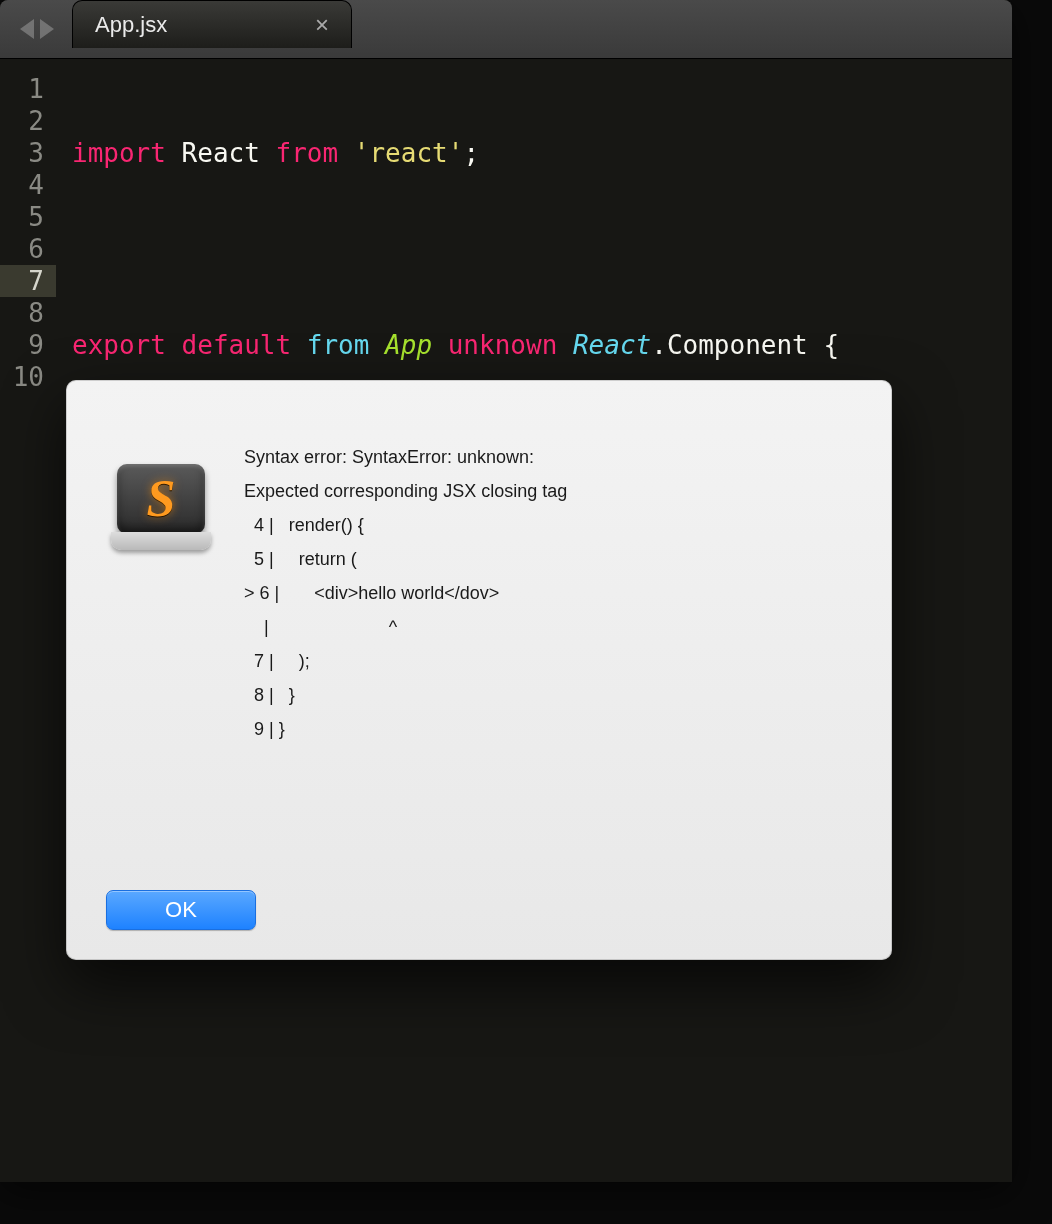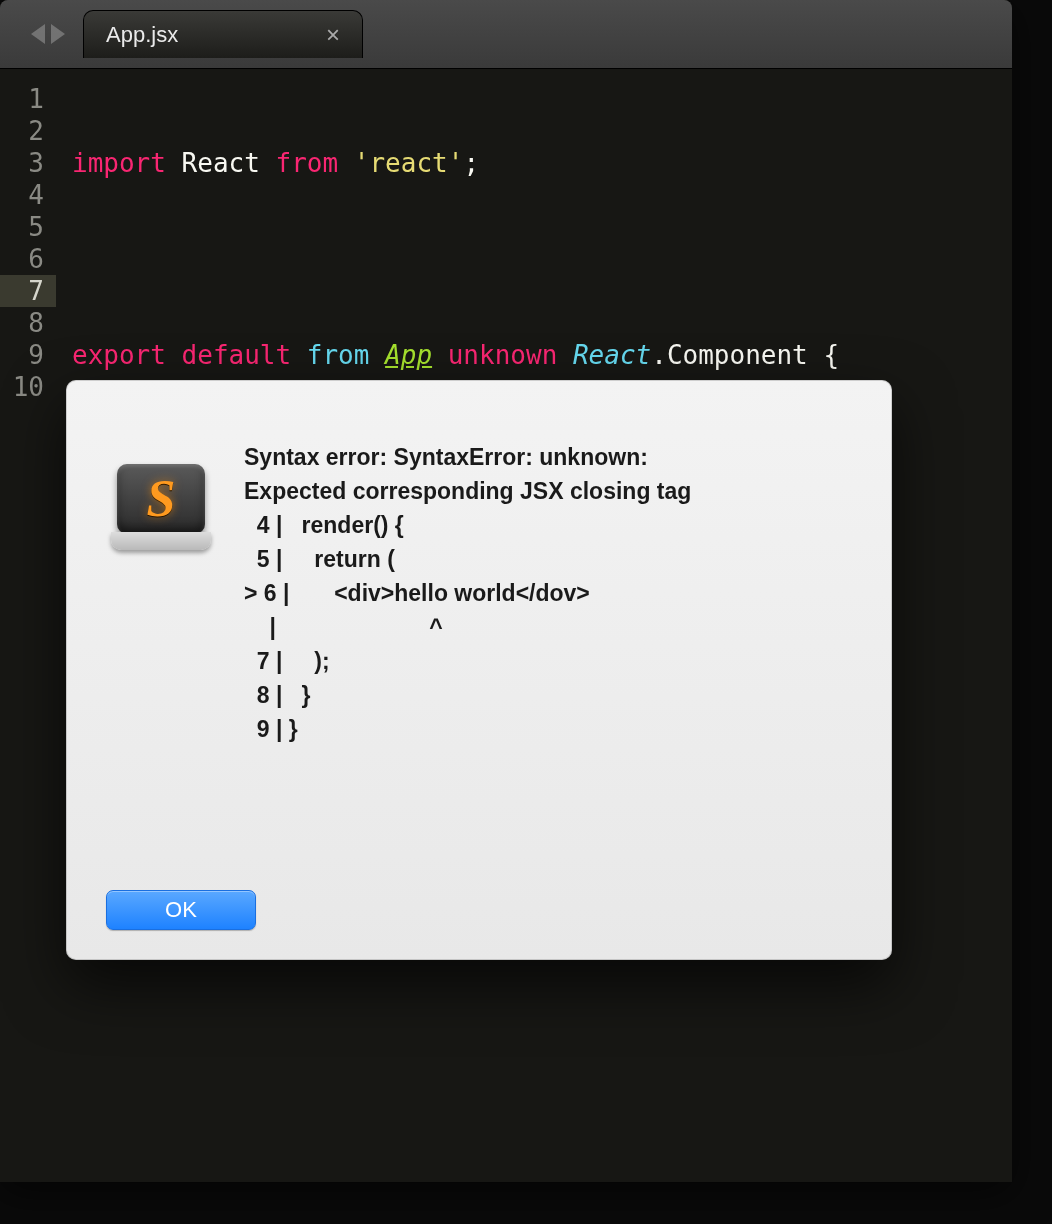--- a/index.html
+++ b/index.html
@@ -5,23 +5,23 @@
   * { box-sizing: border-box; margin: 0; padding: 0; }
   html, body { width: 1052px; height: 1224px; background: #0a0a0a; overflow: hidden; font-family: Menlo, Consolas, monospace; }
 
   .window {
     position: absolute; left: 0; top: 0; width: 1012px; height: 1182px;
     background: #171714; border-radius: 8px 8px 0 0; overflow: hidden;
     box-shadow: 0 10px 40px rgba(0,0,0,.6);
   }
 
   .tabbar {
-    height: 69px;
+    height: 59px;
     background: linear-gradient(#4a4a4a, #3a3a3a);
-    display: flex; align-items: center; padding-left: 23px;
+    display: flex; align-items: flex-start; padding-left: 12px;
     border-bottom: 1px solid #000;
   }
   .navarrows { display: flex; gap: 6px; align-self: center; margin: 0 18px 0 8px; }
   .arrow { width: 0; height: 0; border-top: 10px solid transparent; border-bottom: 10px solid transparent; opacity: .4; }
   .arrow.left { border-right: 14px solid #bbb; }
   .arrow.right { border-left: 14px solid #bbb; }
 
   .tab {
     position: relative; height: 48px; min-width: 280px;
     background: linear-gradient(#3a3a37, #1d1d1a);
@@ -41,21 +41,21 @@
     background: #171714; user-select: none;
   }
   .gutter div { height: 32px; }
   .gutter .active { background: #3a3a2f; color: #d6d6cc; margin-right: -12px; padding-right: 12px; }
 
   .code { flex: 1; padding: 14px 0 0 16px; color: #f8f8f2; white-space: pre; }
   .code .row { height: 32px; }
   .kw-red { color: #f92672; }
   .kw-cyan { color: #66d9ef; font-style: italic; }
   .kw-cyan-n { color: #66d9ef; }
-  .cls { color: #a6e22e; font-style: italic; text-decoration: underline; }
+  .cls { color: #a6e22e; font-style: italic; }
   .fn { color: #a6e22e; }
   .str { color: #e6db74; }
   .punc { color: #f8f8f2; }
   .tag { color: #f92672; }
   .txt { color: #f8f8f2; }
 
   .dialog {
     position: absolute; left: 66px; top: 380px; width: 826px; height: 580px;
     background: linear-gradient(#f3f3f3, #e8e8e8);
     border-radius: 10px; box-shadow: 0 25px 60px rgba(0,0,0,.65), 0 0 0 1px rgba(0,0,0,.15) inset;
@@ -78,21 +78,21 @@
   }
   .appicon .cube::after{
     content:""; position:absolute; bottom:-16px; left:-6px; right:-6px; height:18px;
     background: linear-gradient(#ddd,#b9b9b9); border-radius: 0 0 10px 10px;
     box-shadow: 0 3px 4px rgba(0,0,0,.35);
   }
   .appicon .s {
     font: italic 700 52px/1 Georgia, serif; color:#ff9a1f;
     text-shadow: 0 0 10px rgba(255,140,0,.6), 0 1px 0 #000;
   }
-  .msg { flex:1; font-weight: 700; font-size: 23px; line-height: 34px; white-space: pre; }
+  .msg { flex:1; font-weight: 400; font-size: 18px; line-height: 34px; white-space: pre; }
   .btnrow { margin-top: auto; display:flex; justify-content:flex-start; padding-top: 12px; }
   .okbtn {
     width: 150px; height: 40px; border-radius: 7px; border: 1px solid #1a6fe0;
     background: linear-gradient(#5aa8ff, #1e82ff);
     color: #fff; font: 400 22px/38px "Helvetica Neue", Arial, sans-serif; text-align:center;
     box-shadow: 0 1px 1px rgba(0,0,0,.25), inset 0 1px 0 rgba(255,255,255,.35);
     cursor: default;
   }
 </style>
 </head>

